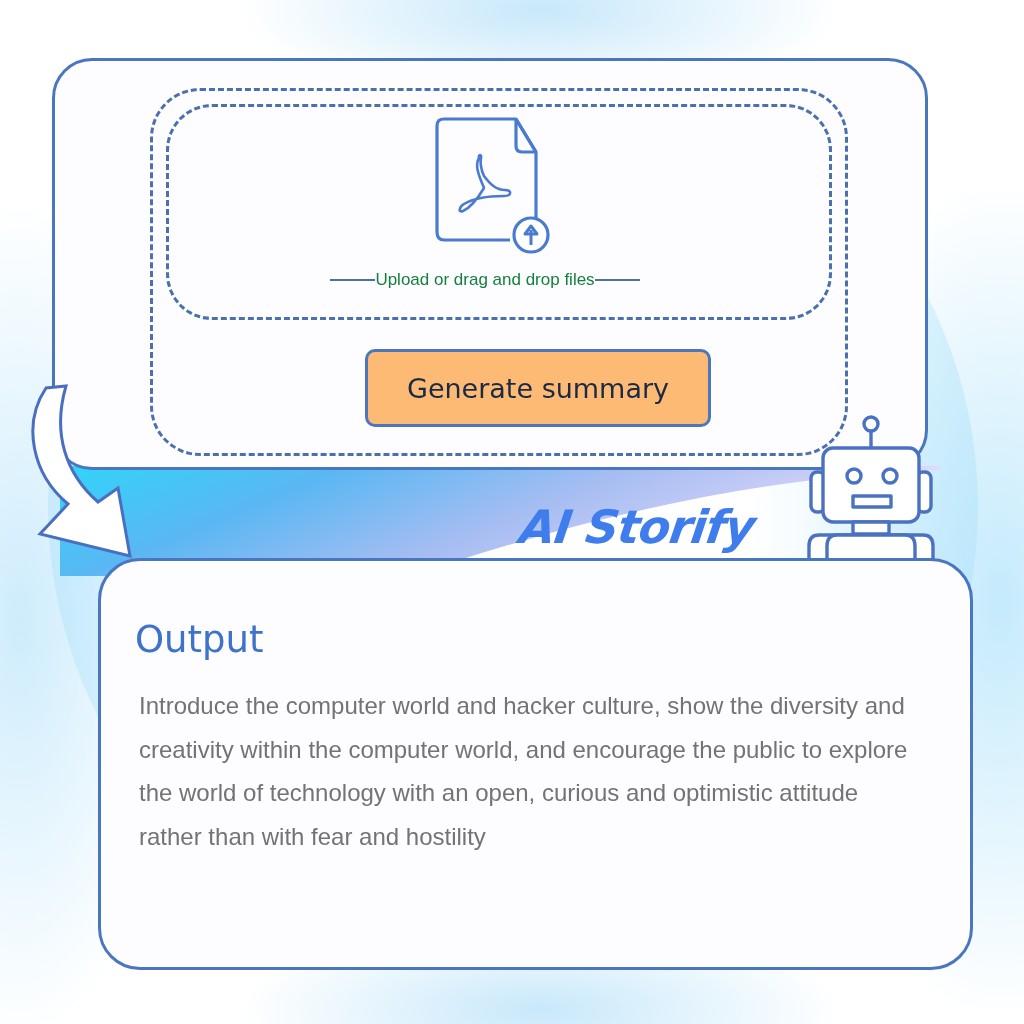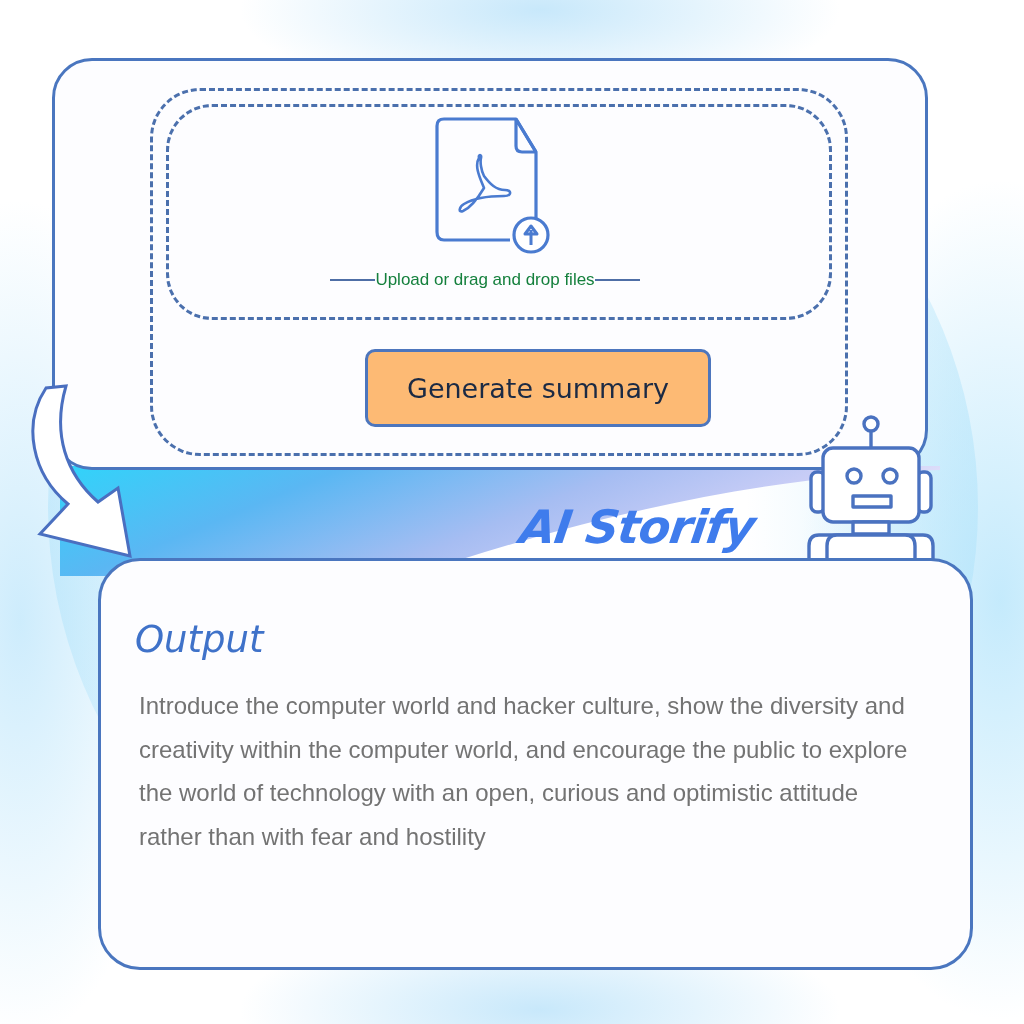--- a/index.html
+++ b/index.html
@@ -56,21 +56,20 @@
     position:absolute; left:520px; top:500px; height:60px;
     font-family:"DejaVu Sans", sans-serif; font-weight:bold; font-style:italic;
     font-size:46px; color:#3f7cec; letter-spacing:-1px;
     transform:skewX(-8deg);
   }
   .robot { position:absolute; left:805px; top:414px; width:132px; height:150px; }
   .arrow { position:absolute; left:28px; top:384px; width:140px; height:200px; }
   .output-title {
     position:absolute; left:135px; top:618px; font-size:37px; color:#3f72c9;
     font-family:"DejaVu Sans", sans-serif;
-    font-style:italic;
   }
   .output-body {
     position:absolute; left:139px; top:684px; width:770px;
     font-size:24px; line-height:43.5px; color:#737373;
     font-family:"Liberation Sans", sans-serif;
   }
 </style>
 </head>
 <body>
 

